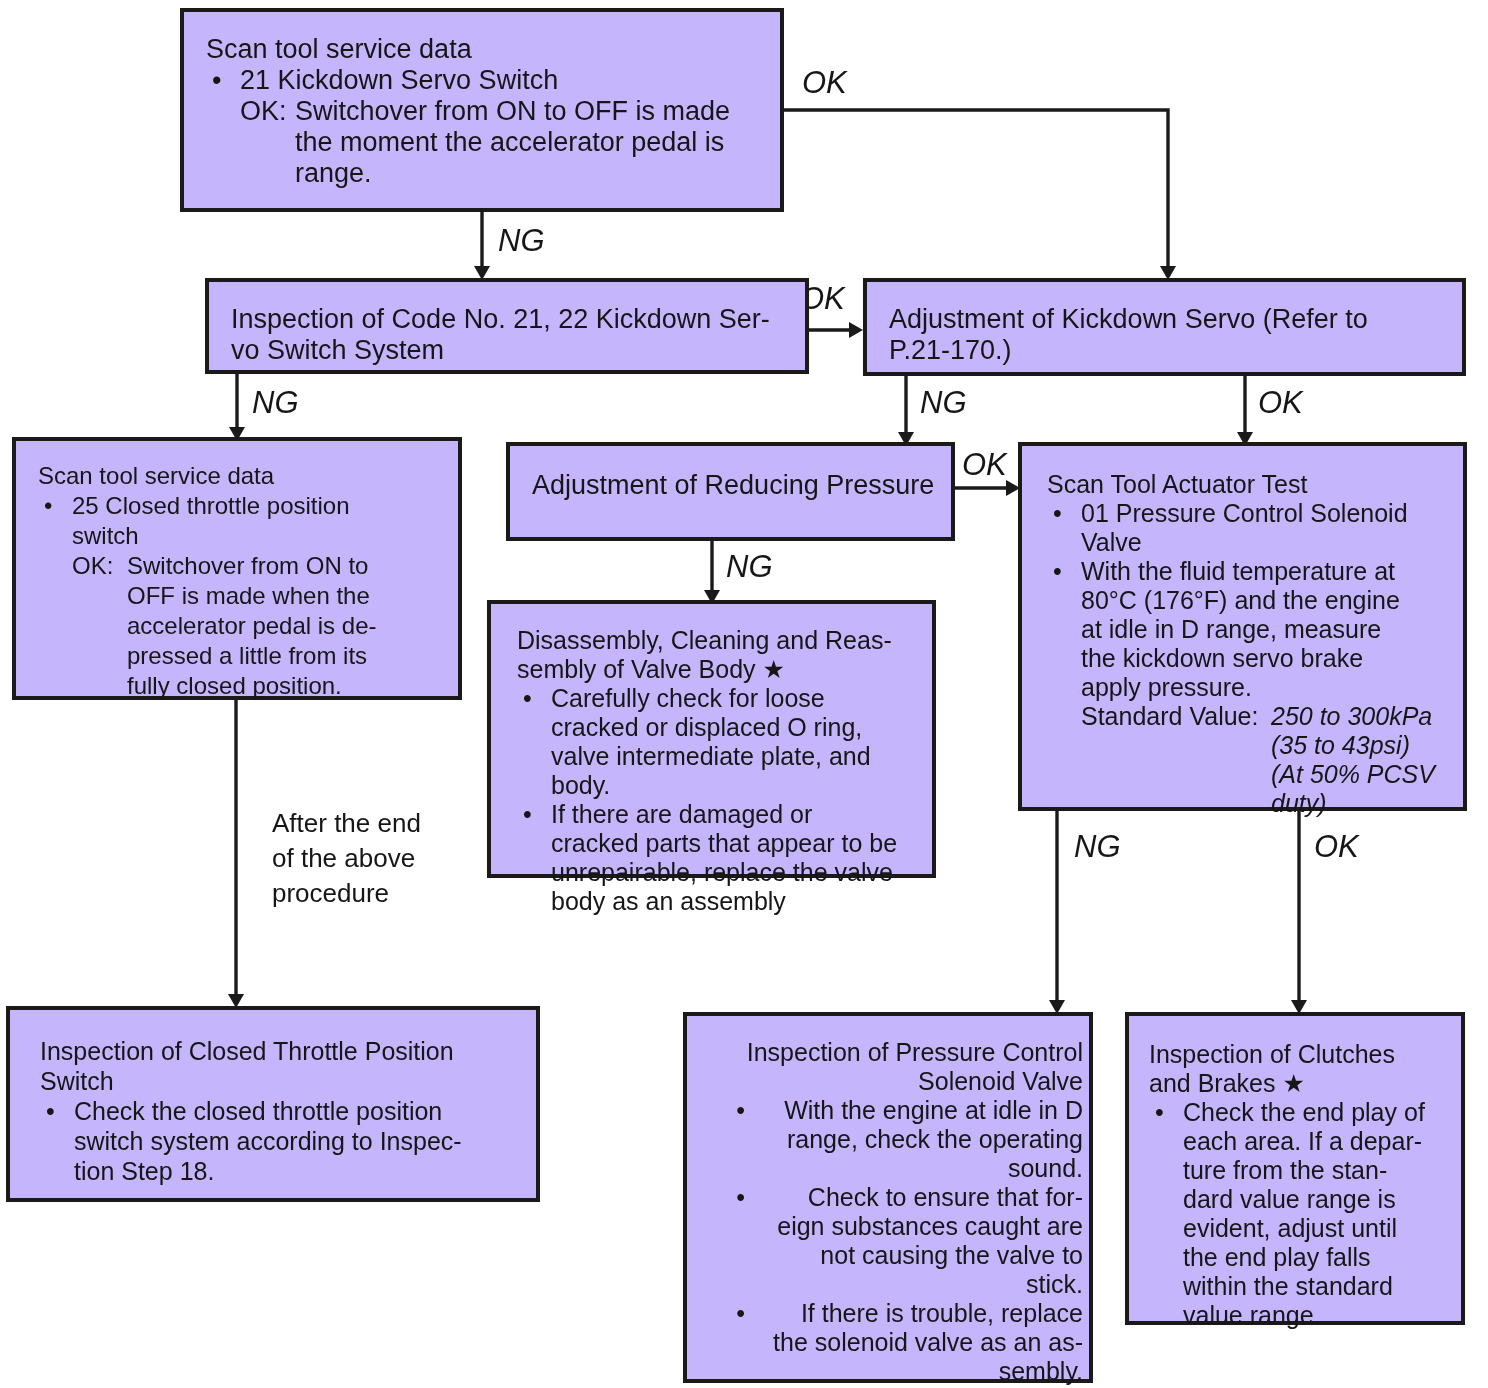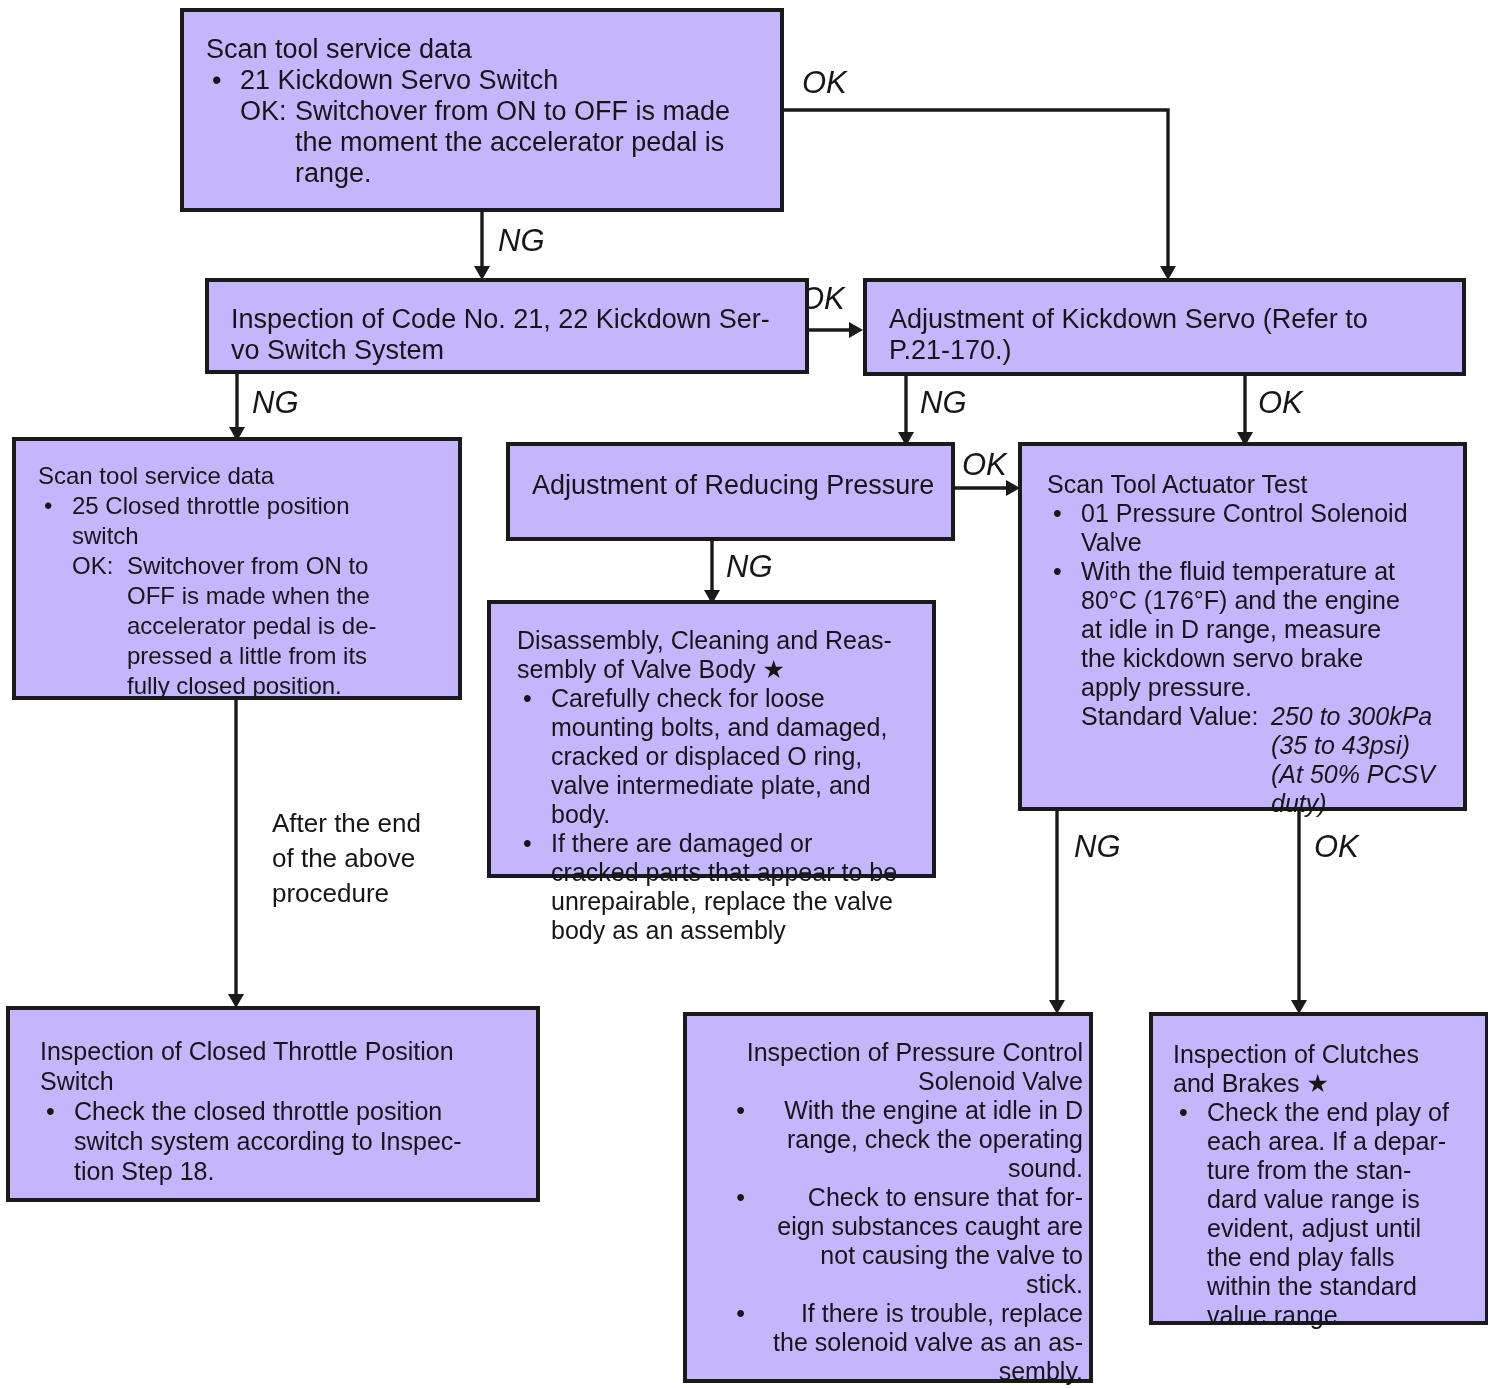--- a/index.html
+++ b/index.html
@@ -140,21 +140,20 @@
     <div>Adjustment of Reducing Pressure</div>
   </div>
 
   <div class="node smf" style="left:487px;top:600px;width:449px;height:278px;padding:22px 6px 0 26px;">
     <div>Disassembly, Cleaning and Reas-</div>
     <div>sembly of Valve Body ★</div>
     <div class="row">
       <span class="mk">•</span>
       <span class="col">Carefully check for loose</span>
     </div>
-    <div class="ind1">mounting bolts, and damaged,</div>
     <div class="ind1">cracked or displaced O ring,</div>
     <div class="ind1">valve intermediate plate, and</div>
     <div class="ind1">body.</div>
     <div class="row">
       <span class="mk">•</span>
       <span class="col">If there are damaged or</span>
     </div>
     <div class="ind1">cracked parts that appear to be</div>
     <div class="ind1">unrepairable, replace the valve</div>
     <div class="ind1">body as an assembly</div>
@@ -214,21 +213,21 @@
     <div class="ind1">not causing the valve to</div>
     <div class="ind1">stick.</div>
     <div class="row">
       <span class="mk">•</span>
       <span class="col">If there is trouble, replace</span>
     </div>
     <div class="ind1">the solenoid valve as an as-</div>
     <div class="ind1">sembly.</div>
   </div>
 
-  <div class="node smf" style="left:1125px;top:1012px;width:340px;height:313px;padding:24px 4px 9px 20px;margin-left:24px;">
+  <div class="node smf" style="left:1125px;top:1012px;width:340px;height:313px;padding:24px 4px 9px 20px;">
     <div>Inspection of Clutches</div>
     <div>and Brakes ★</div>
     <div class="row">
       <span class="mk">•</span>
       <span class="col">Check the end play of</span>
     </div>
     <div class="ind1">each area. If a depar-</div>
     <div class="ind1">ture from the stan-</div>
     <div class="ind1">dard value range is</div>
     <div class="ind1">evident, adjust until</div>

